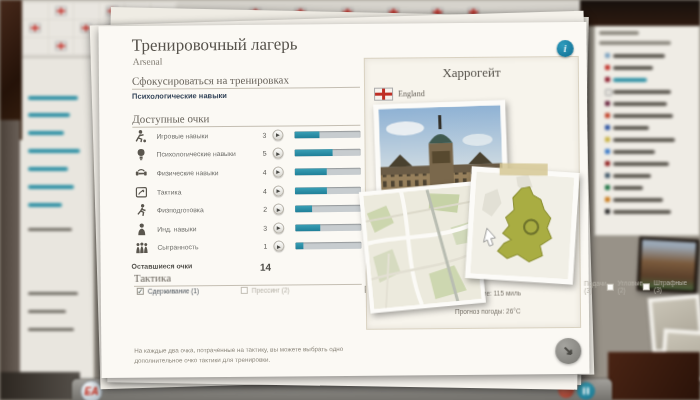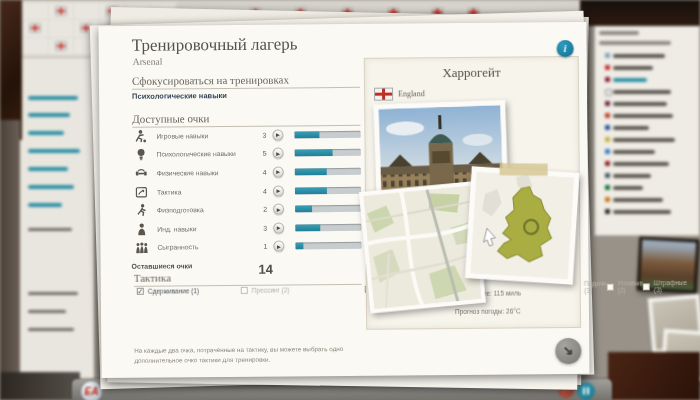--- a/index.html
+++ b/index.html
@@ -69,21 +69,21 @@
   .slabel{font-size:6.8px;color:#6d6d69;}
   .sval{font-size:7px;color:#55544f;text-align:center;}
   .sbtn{width:11px;height:11px;border-radius:50%;background:linear-gradient(180deg,#fdfdfb,#d8d6d0);
         border:1px solid #b5b1a8;color:#4a4a46;font-size:5px;display:flex;align-items:center;justify-content:center;
         box-sizing:border-box;box-shadow:0 1px 1px rgba(0,0,0,.2);}
   .sbar{height:7px;background:#c7cccf;border-radius:1px;overflow:hidden;box-shadow:inset 0 1px 1px rgba(0,0,0,.25);}
   .sfill{display:block;height:100%;background:linear-gradient(180deg,#3aa0b6,#1f7f98);}
 
   .remaining{position:absolute;left:31px;top:237px;width:230px;display:grid;grid-template-columns:126px 16px auto;}
   .rem-label{font-size:7px;font-weight:bold;color:#504f4a;}
-  .rem-val{font-size:13px;font-weight:bold;color:#504f4a;text-align:center;}
+  .rem-val{font-size:10px;font-weight:bold;color:#504f4a;text-align:center;}
 
   .tactics{position:absolute;left:36px;top:258px;width:228px;display:grid;grid-template-columns:104px 124px;grid-auto-rows:14px;grid-auto-flow:column;}
   .tactic{display:flex;align-items:center;gap:4px;color:#b5b1a7;font-size:6.5px;}
   .tactic .tbox{width:7px;height:7px;border:1px solid #c2beb4;background:#fdfcf9;box-sizing:border-box;
         display:flex;align-items:center;justify-content:center;}
   .tactic .check{font-size:7px;color:#3f4e44;line-height:1;visibility:hidden;}
   .tactic.checked{color:#4a525a;}
   .tactic.checked .tbox{border-color:#9a968c;}
   .tactic.checked .check{visibility:visible;}
   .note{position:absolute;left:33px;top:320px;width:238px;font-size:6.3px;line-height:1.55;color:#8d887d;}

